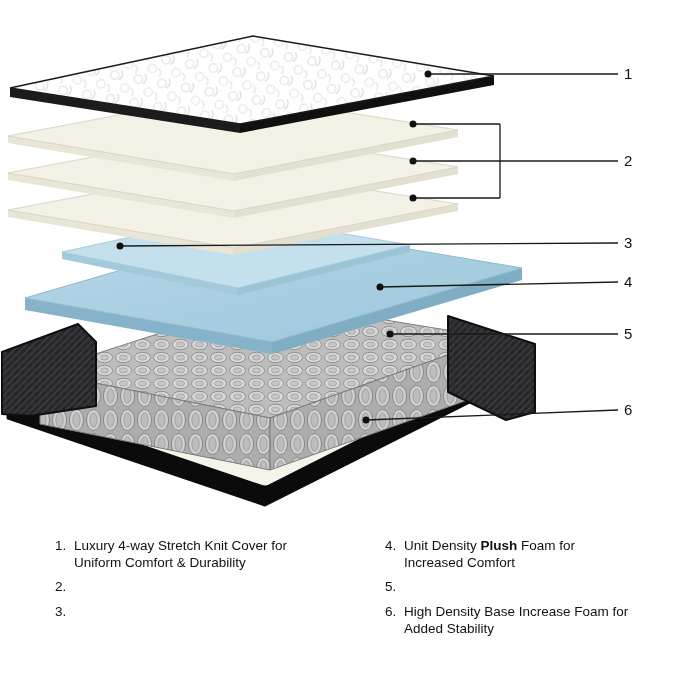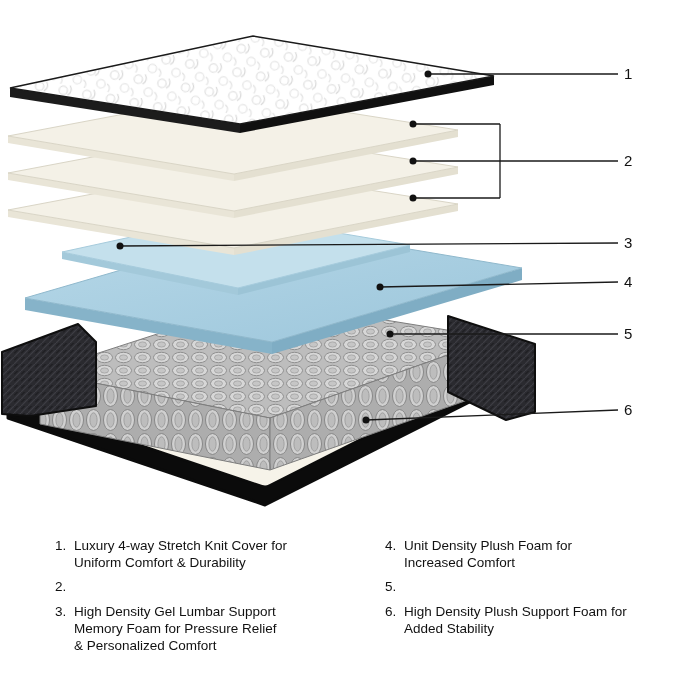--- a/index.html
+++ b/index.html
@@ -9,21 +9,21 @@
     color:#111;overflow:hidden;position:relative;
   }
   .diagram{position:absolute;left:0;top:0;width:700px;height:535px;}
   .legend{position:absolute;left:0;top:538px;width:700px;height:160px;}
   .col{position:absolute;top:0;}
   .col-left{left:55px;width:265px;}
   .col-right{left:385px;width:275px;}
   .item{display:flex;margin-bottom:8px;font-size:13.5px;line-height:1.24;}
   .num{flex:0 0 19px;}
   .txt{white-space:pre-line;}
-  .txt b{font-weight:normal;}
+  .txt b{font-weight:bold;}
   svg text{font-family:"Liberation Sans", sans-serif;font-size:15px;fill:#111;}
 </style>
 </head>
 <body>
 
 <div class="diagram">
 <svg width="700" height="535" viewBox="0 0 700 535">
   <defs>
     <pattern id="quilt" width="24" height="24" patternUnits="userSpaceOnUse" patternTransform="rotate(10)">
       <rect width="24" height="24" fill="#ffffff"></rect>
@@ -154,33 +154,30 @@
     <div class="item">
       <span class="num">1.</span>
       <span class="txt">Luxury 4-way Stretch Knit Cover for
 Uniform Comfort &amp; Durability</span>
     </div>
     <div class="item">
       <span class="num">2.</span>
     </div>
     <div class="item">
       <span class="num">3.</span>
-      <span class="txt">High Density Gel Lumbar Support
-Memory Foam for Pressure Relief
-&amp; Personalized Comfort</span>
     </div>
   </div>
   <div class="col col-right">
     <div class="item">
       <span class="num">4.</span>
       <span class="txt"><span>Unit Density </span><b>Plush</b><span> Foam for
 Increased Comfort</span></span>
     </div>
     <div class="item">
       <span class="num">5.</span>
     </div>
     <div class="item">
       <span class="num">6.</span>
-      <span class="txt">High Density Plush Support Foam for
+      <span class="txt">High Density Base Increase Foam for
 Added Stability</span>
     </div>
   </div>
 </div>
 
 </body></html>

